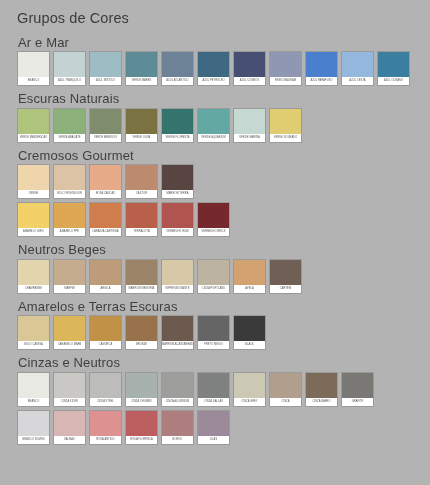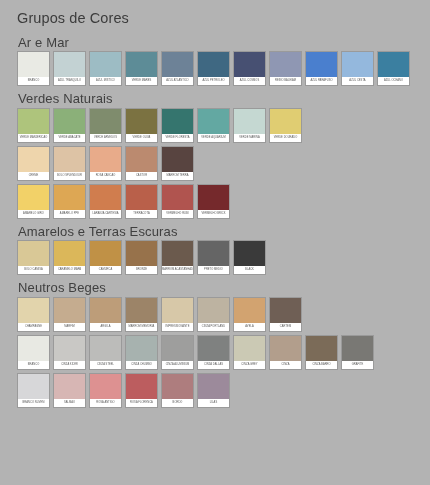--- a/index.html
+++ b/index.html
@@ -125,21 +125,21 @@
             <div class="swatch-color" style="background: rgb(148, 184, 221);"></div>
             <div class="swatch-label">AZUL CESTA</div>
           </div>
           <div class="swatch">
             <div class="swatch-color" style="background: rgb(59, 127, 160);"></div>
             <div class="swatch-label">AZUL OCEANO</div>
           </div>
         </div>
       </div>
       <div class="group">
-        <div class="group-title">Verdes Naturais</div>
+        <div class="group-title">Escuras Naturais</div>
         <div class="swatch-row">
           <div class="swatch">
             <div class="swatch-color" style="background: rgb(174, 196, 124);"></div>
             <div class="swatch-label">VERDE MANJERICAO</div>
           </div>
           <div class="swatch">
             <div class="swatch-color" style="background: rgb(139, 176, 121);"></div>
             <div class="swatch-label">VERDE ABACATE</div>
           </div>
           <div class="swatch">
@@ -162,20 +162,21 @@
             <div class="swatch-color" style="background: rgb(197, 216, 210);"></div>
             <div class="swatch-label">VERDE MARINA</div>
           </div>
           <div class="swatch">
             <div class="swatch-color" style="background: rgb(224, 205, 114);"></div>
             <div class="swatch-label">VERDE DOURADO</div>
           </div>
         </div>
       </div>
       <div class="group">
+        <div class="group-title">Cremosos Gourmet</div>
         <div class="swatch-row">
           <div class="swatch">
             <div class="swatch-color" style="background: rgb(238, 213, 172);"></div>
             <div class="swatch-label">CREME</div>
           </div>
           <div class="swatch">
             <div class="swatch-color" style="background: rgb(221, 195, 165);"></div>
             <div class="swatch-label">BOLO SPLENDOUR</div>
           </div>
           <div class="swatch">
@@ -214,20 +215,57 @@
             <div class="swatch-color" style="background: rgb(176, 84, 79);"></div>
             <div class="swatch-label">VERMELHO RUBI</div>
           </div>
           <div class="swatch">
             <div class="swatch-color" style="background: rgb(117, 41, 44);"></div>
             <div class="swatch-label">VERMELHO BRICK</div>
           </div>
         </div>
       </div>
       <div class="group">
+        <div class="group-title">Neutros Beges</div>
+        <div class="swatch-row">
+          <div class="swatch">
+            <div class="swatch-color" style="background: rgb(226, 212, 172);"></div>
+            <div class="swatch-label">CHAMPAGNE</div>
+          </div>
+          <div class="swatch">
+            <div class="swatch-color" style="background: rgb(197, 172, 143);"></div>
+            <div class="swatch-label">MARFIM</div>
+          </div>
+          <div class="swatch">
+            <div class="swatch-color" style="background: rgb(189, 157, 121);"></div>
+            <div class="swatch-label">ARGILA</div>
+          </div>
+          <div class="swatch">
+            <div class="swatch-color" style="background: rgb(156, 132, 104);"></div>
+            <div class="swatch-label">MARROM MEMORIA</div>
+          </div>
+          <div class="swatch">
+            <div class="swatch-color" style="background: rgb(215, 200, 168);"></div>
+            <div class="swatch-label">IMPRESSIONANTE</div>
+          </div>
+          <div class="swatch">
+            <div class="swatch-color" style="background: rgb(189, 179, 161);"></div>
+            <div class="swatch-label">CINZA PORTLAND</div>
+          </div>
+          <div class="swatch">
+            <div class="swatch-color" style="background: rgb(210, 163, 112);"></div>
+            <div class="swatch-label">AVELA</div>
+          </div>
+          <div class="swatch">
+            <div class="swatch-color" style="background: rgb(111, 95, 85);"></div>
+            <div class="swatch-label">CARTEM</div>
+          </div>
+        </div>
+      </div>
+      <div class="group">
         <div class="group-title">Amarelos e Terras Escuras</div>
         <div class="swatch-row">
           <div class="swatch">
             <div class="swatch-color" style="background: rgb(217, 200, 150);"></div>
             <div class="swatch-label">BOLO CAMISA</div>
           </div>
           <div class="swatch">
             <div class="swatch-color" style="background: rgb(219, 183, 90);"></div>
             <div class="swatch-label">CARAMELO MAPA</div>
           </div>
@@ -247,57 +285,21 @@
             <div class="swatch-color" style="background: rgb(101, 101, 101);"></div>
             <div class="swatch-label">PRETO MEDIO</div>
           </div>
           <div class="swatch">
             <div class="swatch-color" style="background: rgb(58, 58, 58);"></div>
             <div class="swatch-label">BLACK</div>
           </div>
         </div>
       </div>
       <div class="group">
-        <div class="group-title">Neutros Beges</div>
-        <div class="swatch-row">
-          <div class="swatch">
-            <div class="swatch-color" style="background: rgb(226, 212, 172);"></div>
-            <div class="swatch-label">CHAMPAGNE</div>
-          </div>
-          <div class="swatch">
-            <div class="swatch-color" style="background: rgb(197, 172, 143);"></div>
-            <div class="swatch-label">MARFIM</div>
-          </div>
-          <div class="swatch">
-            <div class="swatch-color" style="background: rgb(189, 157, 121);"></div>
-            <div class="swatch-label">ARGILA</div>
-          </div>
-          <div class="swatch">
-            <div class="swatch-color" style="background: rgb(156, 132, 104);"></div>
-            <div class="swatch-label">MARROM MEMORIA</div>
-          </div>
-          <div class="swatch">
-            <div class="swatch-color" style="background: rgb(215, 200, 168);"></div>
-            <div class="swatch-label">IMPRESSIONANTE</div>
-          </div>
-          <div class="swatch">
-            <div class="swatch-color" style="background: rgb(189, 179, 161);"></div>
-            <div class="swatch-label">CINZA PORTLAND</div>
-          </div>
-          <div class="swatch">
-            <div class="swatch-color" style="background: rgb(210, 163, 112);"></div>
-            <div class="swatch-label">AVELA</div>
-          </div>
-          <div class="swatch">
-            <div class="swatch-color" style="background: rgb(111, 95, 85);"></div>
-            <div class="swatch-label">CARTEM</div>
-          </div>
-        </div>
-      </div>
-      <div class="group">
+        <div class="group-title">Cinzas e Neutros</div>
         <div class="swatch-row">
           <div class="swatch">
             <div class="swatch-color" style="background: rgb(232, 233, 227);"></div>
             <div class="swatch-label">BRANCO</div>
           </div>
           <div class="swatch">
             <div class="swatch-color" style="background: rgb(201, 200, 197);"></div>
             <div class="swatch-label">CINZA KIDIRI</div>
           </div>
           <div class="swatch">

